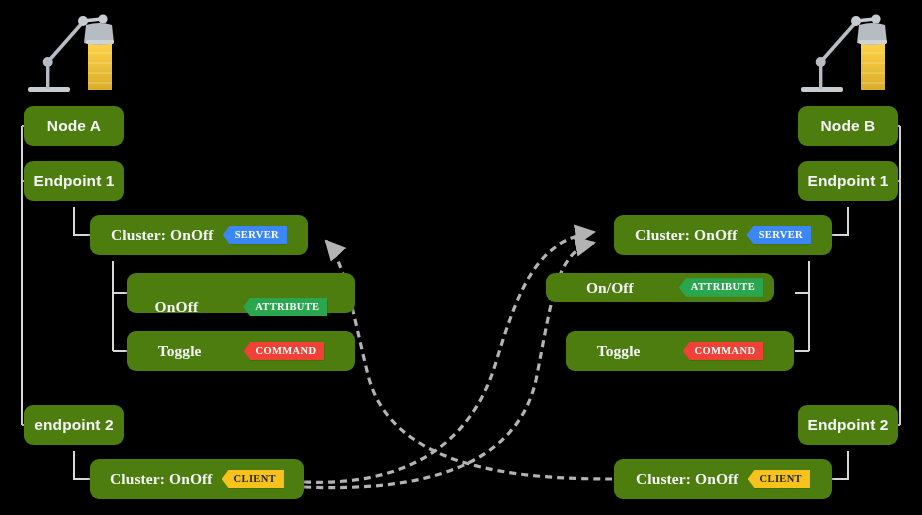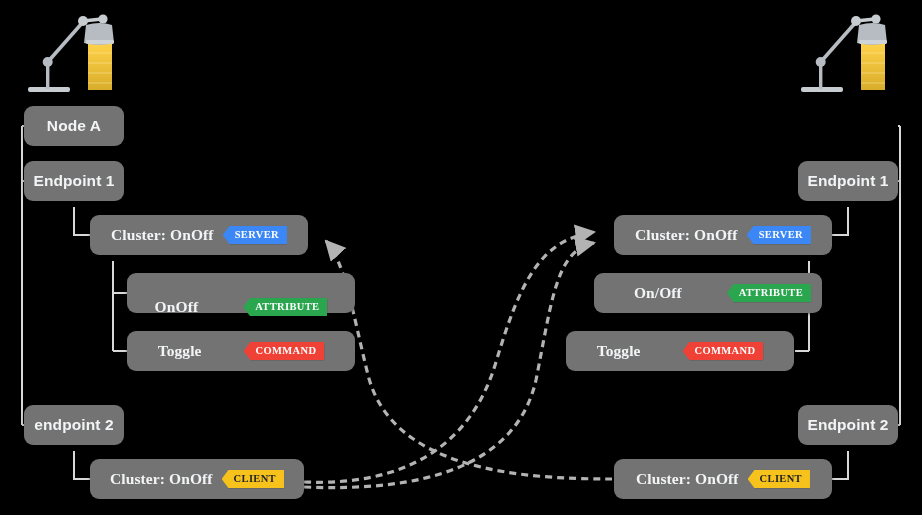--- a/index.html
+++ b/index.html
@@ -15,21 +15,21 @@
     width: 922px; height: 515px;
     background: #000000;
   }
   #wires {
     position: absolute; left: 0; top: 0;
     width: 922px; height: 515px;
     pointer-events: none;
   }
   .node {
     position: absolute;
-    background: #737373;
+    background: #4d7c0f;
     border-radius: 9px;
     display: flex;
     align-items: center;
     color: #f2f4f5;
     box-shadow: 0 1px 3px rgba(0,0,0,0.55);
     z-index: 3;
   }
   .node .ntext {
     font-size: 15.5px;
     font-weight: 700;
@@ -211,33 +211,36 @@
     <span class="ntext">endpoint 2</span>
   </div>
 
   <div class="node rowbox" style="left:90px; top:459px; width:214px; height:40px;">
     <div class="rowinner">
       <span class="ntext">Cluster: OnOff</span>
       <span class="badge client">CLIENT</span>
     </div>
   </div>
 
+  <div class="node plain" style="left:798px; top:106px; width:100px; height:40px;">
+    <span class="ntext">Node B</span>
+  </div>
 
   <div class="node plain" style="left:798px; top:161px; width:100px; height:40px;">
     <span class="ntext">Endpoint 1</span>
   </div>
 
   <div class="node rowbox" style="left:614px; top:215px; width:218px; height:40px;">
     <div class="rowinner">
       <span class="ntext">Cluster: OnOff</span>
       <span class="badge server">SERVER</span>
     </div>
   </div>
 
-  <div class="node rowbox" style="left:594px; top:273px; width:228px; height:40px;padding-left:29px;">
+  <div class="node rowbox" style="left:546px; top:273px; width:228px; height:29px;padding-left:29px;">
     <div class="rowinner" style="gap:45px;">
       <span class="ntext">On/Off</span>
       <span class="badge attribute">ATTRIBUTE</span>
     </div>
   </div>
 
   <div class="node rowbox" style="left:566px; top:331px; width:228px; height:40px;">
     <div class="rowinner" style="gap:42px;">
       <span class="ntext">Toggle</span>
       <span class="badge command">COMMAND</span>

